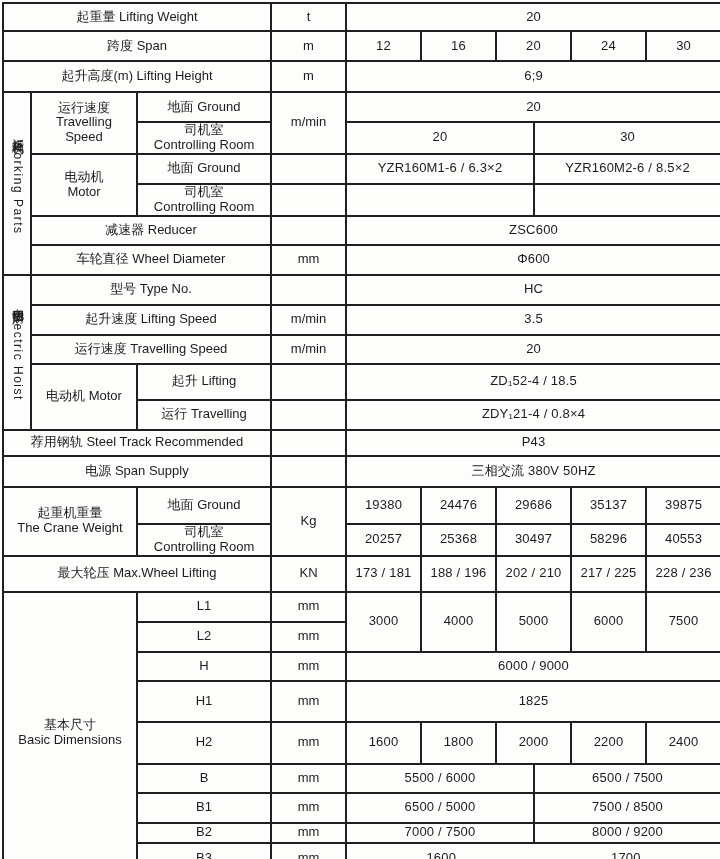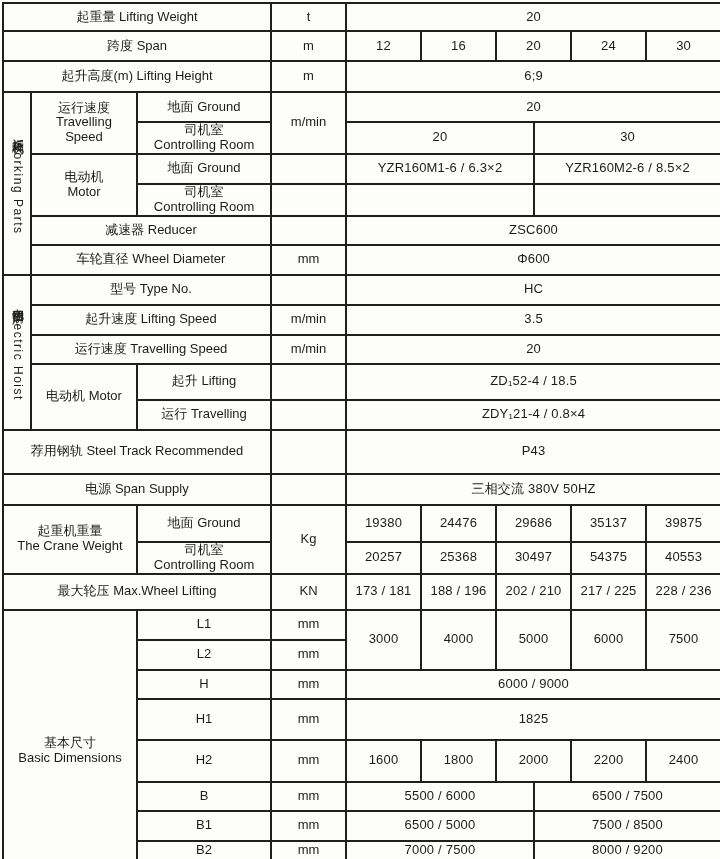--- a/index.html
+++ b/index.html
@@ -156,21 +156,21 @@
     <td class="unit"></td>
     <td colspan="10" class="val">ZD₁52-4 / 18.5</td>
   </tr>
 
   <tr style="height:30px">
     <td class="lbl">运行 Travelling</td>
     <td class="unit"></td>
     <td colspan="10" class="val">ZDY₁21-4 / 0.8×4</td>
   </tr>
 
-  <tr style="height:44px">
+  <tr style="height:26px">
     <td colspan="3" class="lbl">荐用钢轨 Steel Track Recommended</td>
     <td class="unit"></td>
     <td colspan="10" class="val">P43</td>
   </tr>
 
   <tr style="height:31px">
     <td colspan="3" class="lbl">电源 Span Supply</td>
     <td class="unit"></td>
     <td colspan="10" class="val">三相交流 380V  50HZ</td>
   </tr>
@@ -186,21 +186,21 @@
     <td colspan="2" class="val">35137</td>
     <td colspan="2" class="val">39875</td>
   </tr>
 
   <tr style="height:31px">
     <td class="lbl pre">司机室
 Controlling Room</td>
     <td colspan="2" class="val">20257</td>
     <td colspan="2" class="val">25368</td>
     <td colspan="2" class="val">30497</td>
-    <td colspan="2" class="val">54375</td>
+    <td colspan="2" class="val">58296</td>
     <td colspan="2" class="val">40553</td>
   </tr>
 
   <tr style="height:36px">
     <td colspan="3" class="lbl">最大轮压 Max.Wheel Lifting</td>
     <td class="unit">KN</td>
     <td colspan="2" class="val">173 / 181</td>
     <td colspan="2" class="val">188 / 196</td>
     <td colspan="2" class="val">202 / 210</td>
     <td colspan="2" class="val">217 / 225</td>

